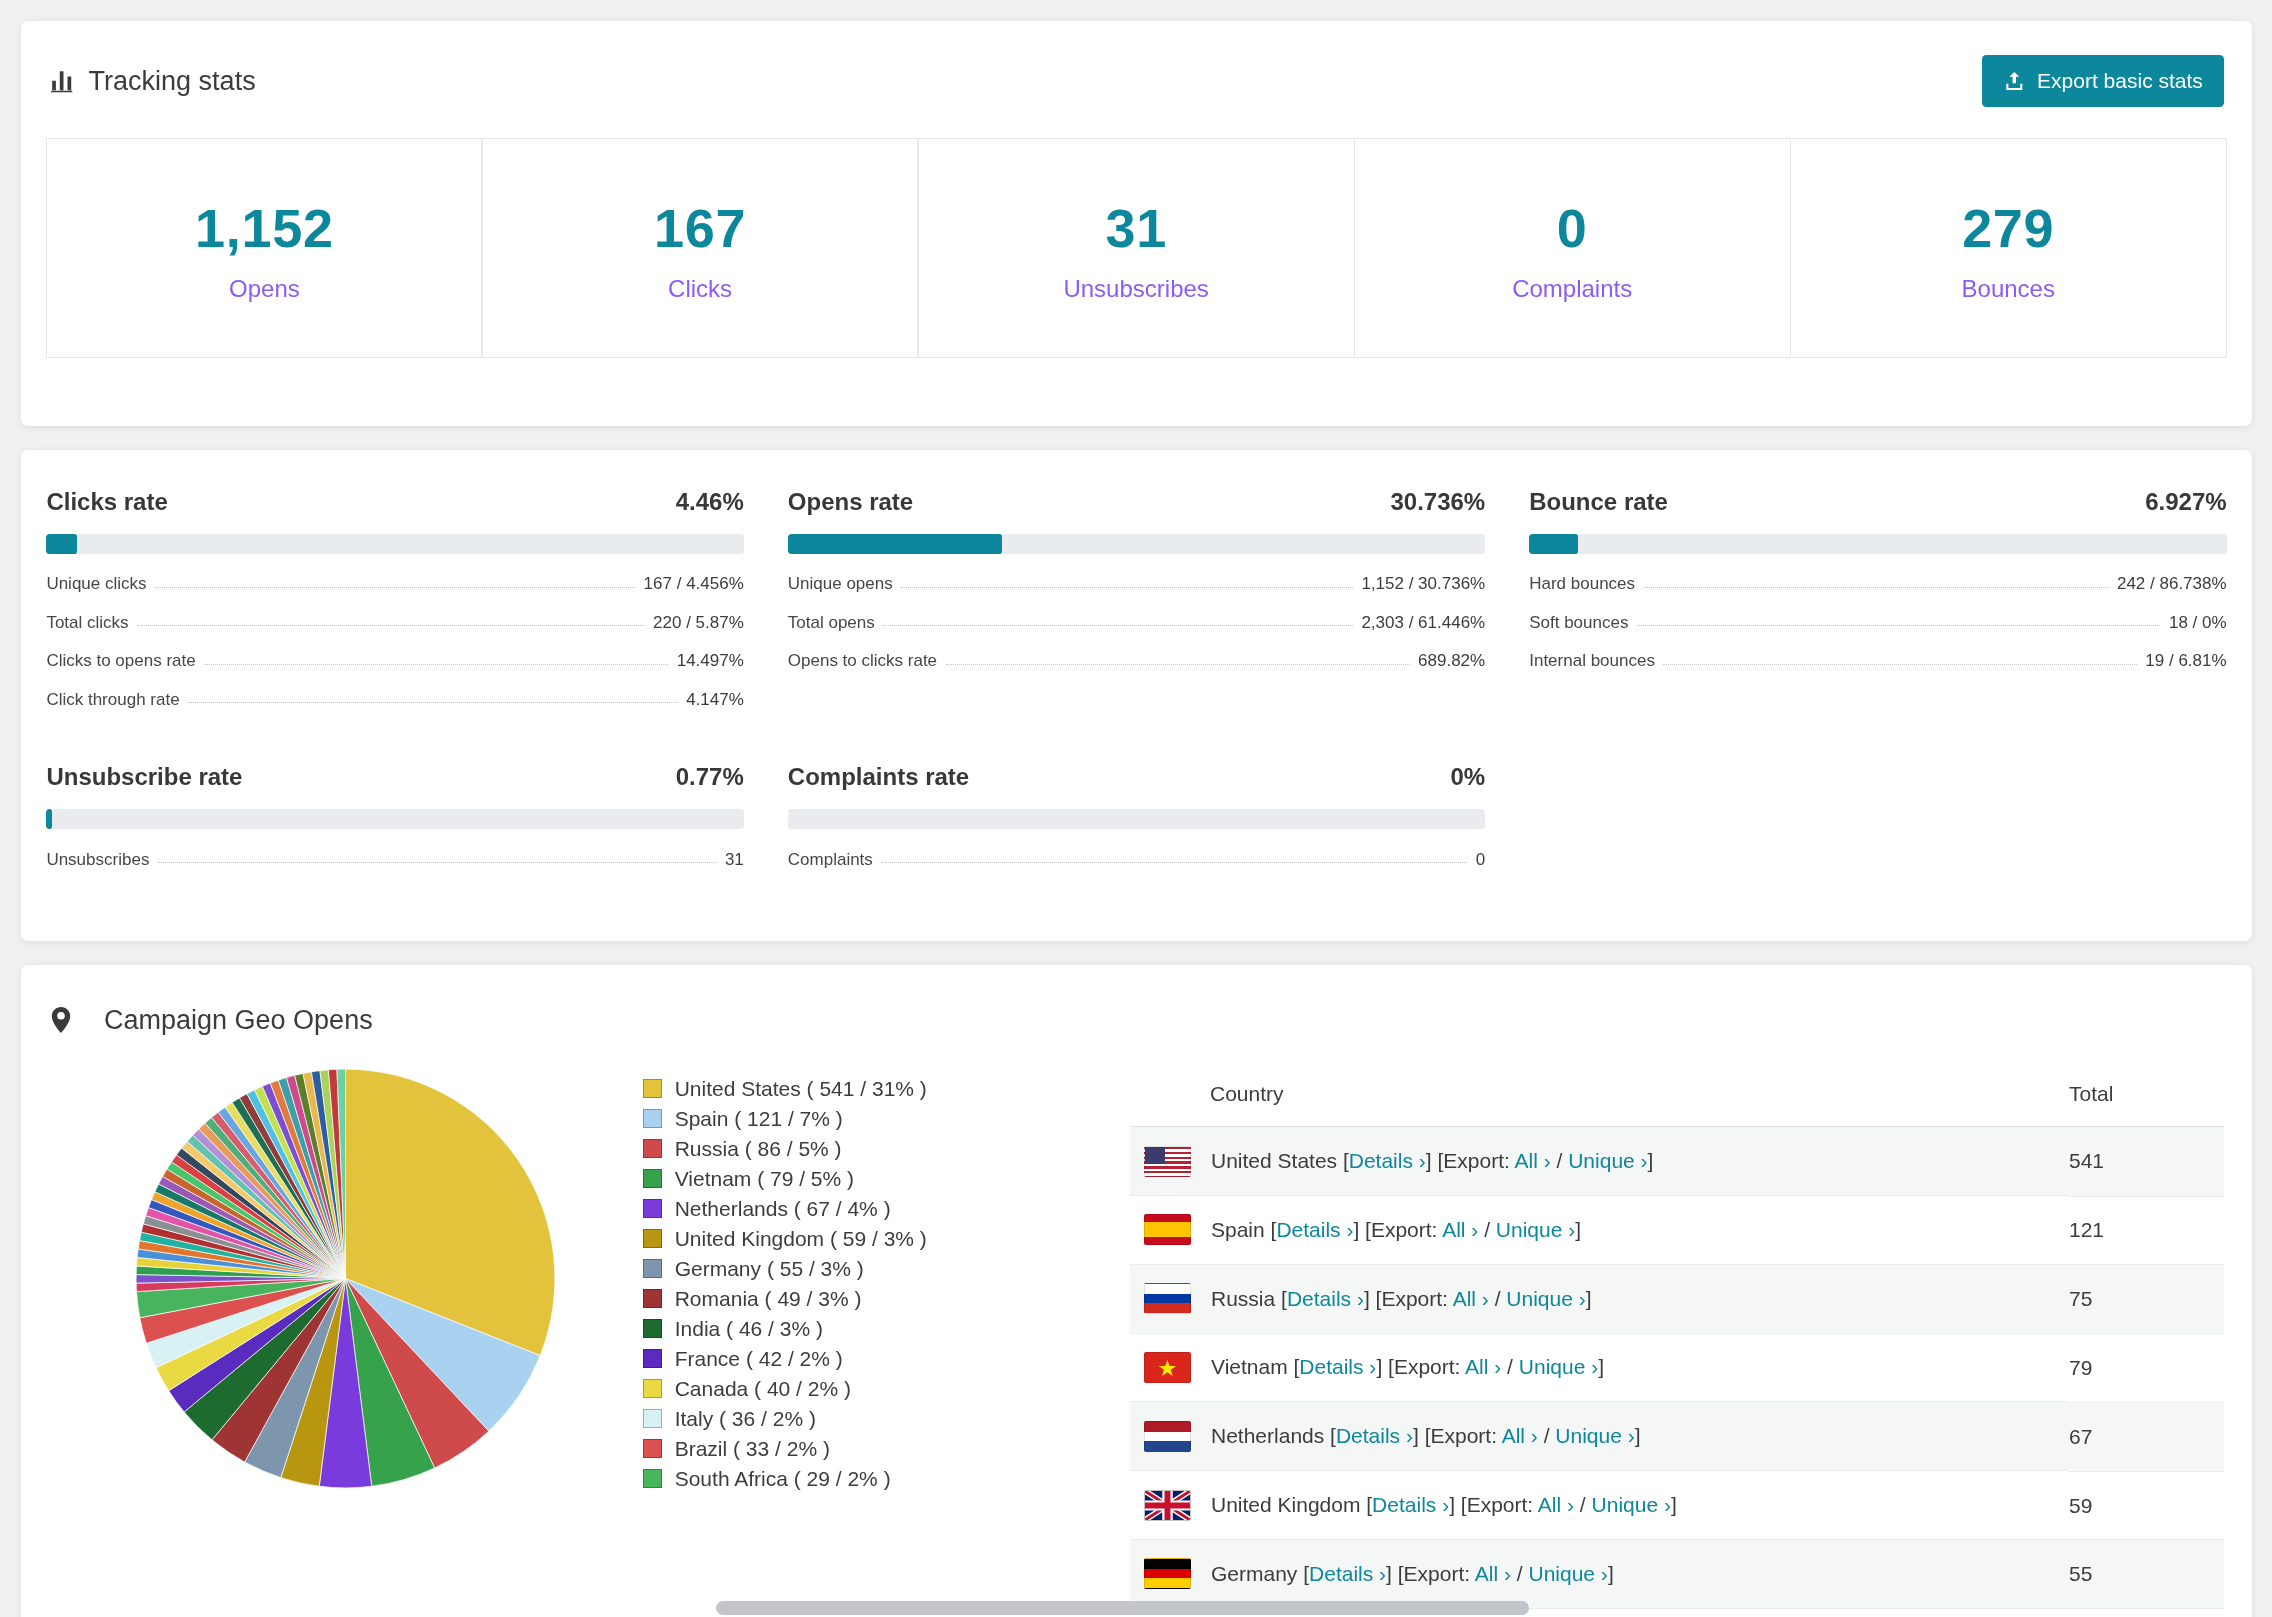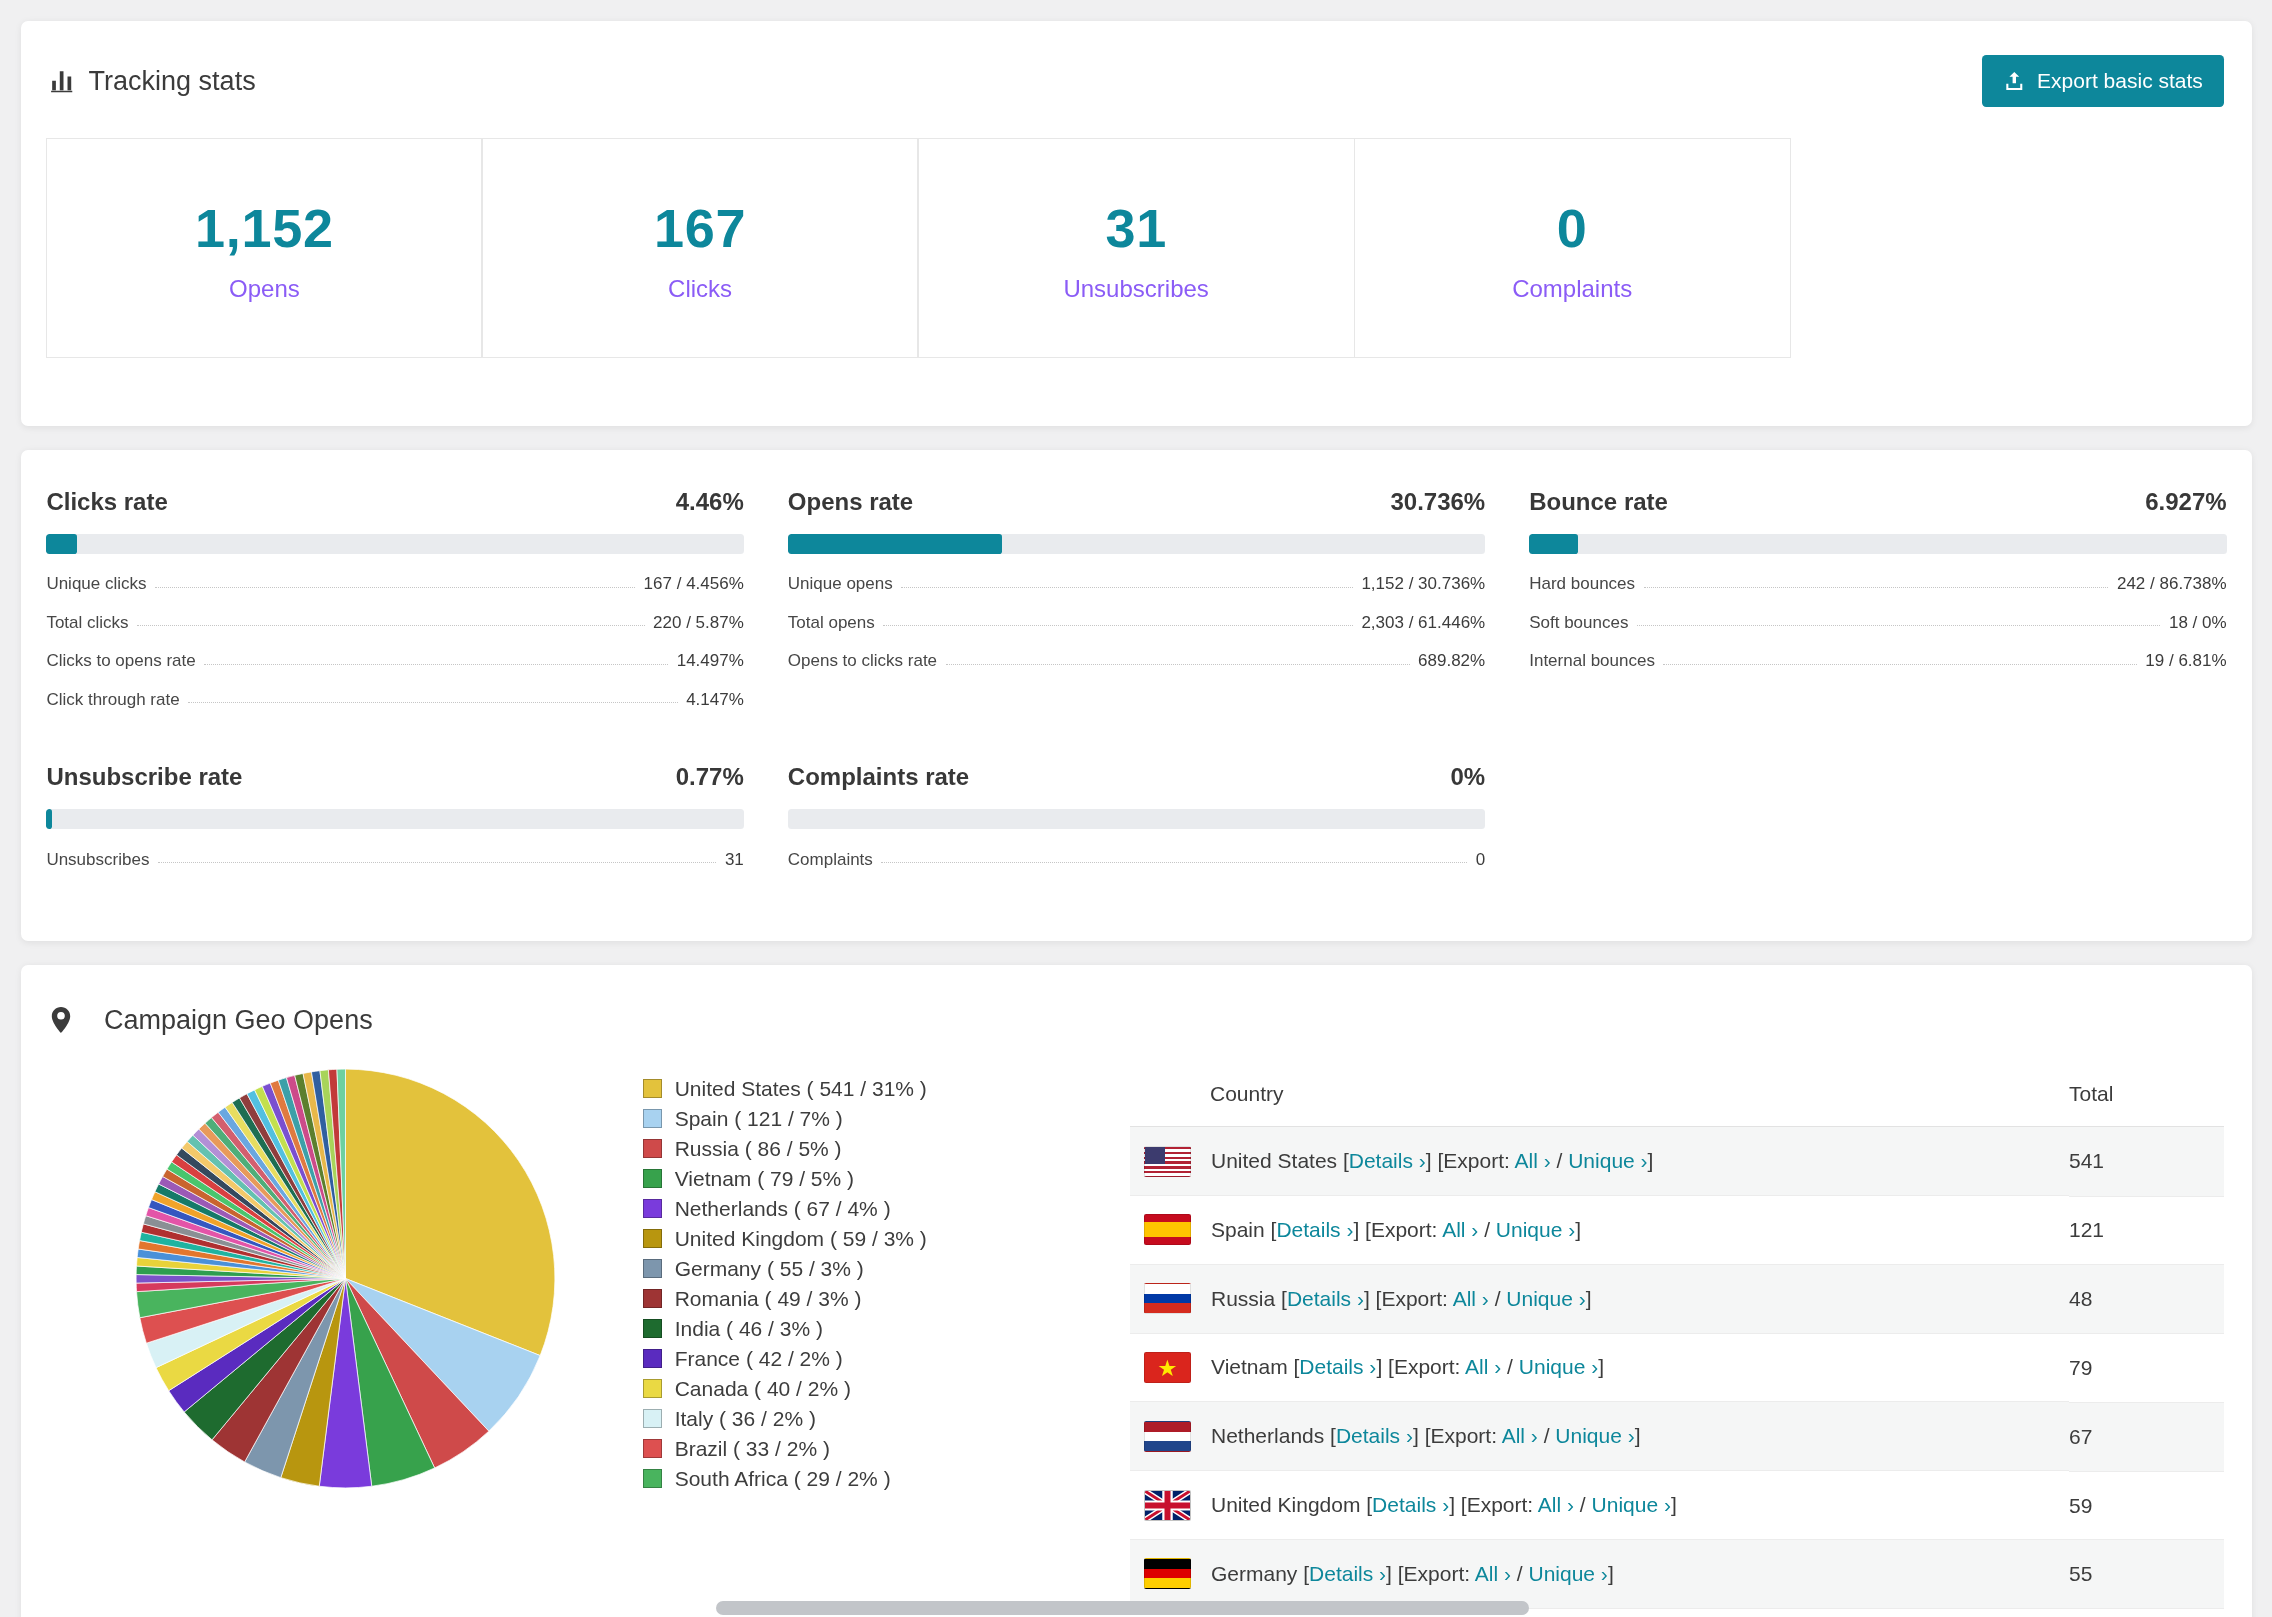--- a/index.html
+++ b/index.html
@@ -136,20 +136,24 @@
           <div class="stat-value">167</div>
           <div class="stat-label">Clicks</div>
         </div>
         <div class="stat-box">
           <div class="stat-value">31</div>
           <div class="stat-label">Unsubscribes</div>
         </div>
         <div class="stat-box">
           <div class="stat-value">0</div>
           <div class="stat-label">Complaints</div>
+        </div>
+        <div class="stat-box">
+          <div class="stat-value">279</div>
+          <div class="stat-label">Bounces</div>
         </div>
       </div>
   </div>
 
   <div class="card card2">
     <div class="rates-grid">
         <div class="rate-col">
           <div class="rate-head">
             <span class="rate-title">Clicks rate</span>
             <span class="rate-value">4.46%</span>
@@ -402,21 +406,21 @@
                   <span class="flag flag-es"></span>
                   <span class="country-text"><span>Spain </span><span>[</span><a class="lnk" href="#">Details ›</a><span>] </span><span>[Export: </span><a class="lnk" href="#">All ›</a><span> / </span><a class="lnk" href="#">Unique ›</a><span>]</span></span>
                 </td>
                 <td class="cell-total">121</td>
               </tr>
               <tr>
                 <td class="cell-country">
                   <span class="flag flag-ru"></span>
                   <span class="country-text"><span>Russia </span><span>[</span><a class="lnk" href="#">Details ›</a><span>] </span><span>[Export: </span><a class="lnk" href="#">All ›</a><span> / </span><a class="lnk" href="#">Unique ›</a><span>]</span></span>
                 </td>
-                <td class="cell-total">48</td>
+                <td class="cell-total">75</td>
               </tr>
               <tr>
                 <td class="cell-country">
                   <span class="flag flag-vn"></span>
                   <span class="country-text"><span>Vietnam </span><span>[</span><a class="lnk" href="#">Details ›</a><span>] </span><span>[Export: </span><a class="lnk" href="#">All ›</a><span> / </span><a class="lnk" href="#">Unique ›</a><span>]</span></span>
                 </td>
                 <td class="cell-total">79</td>
               </tr>
               <tr>
                 <td class="cell-country">

